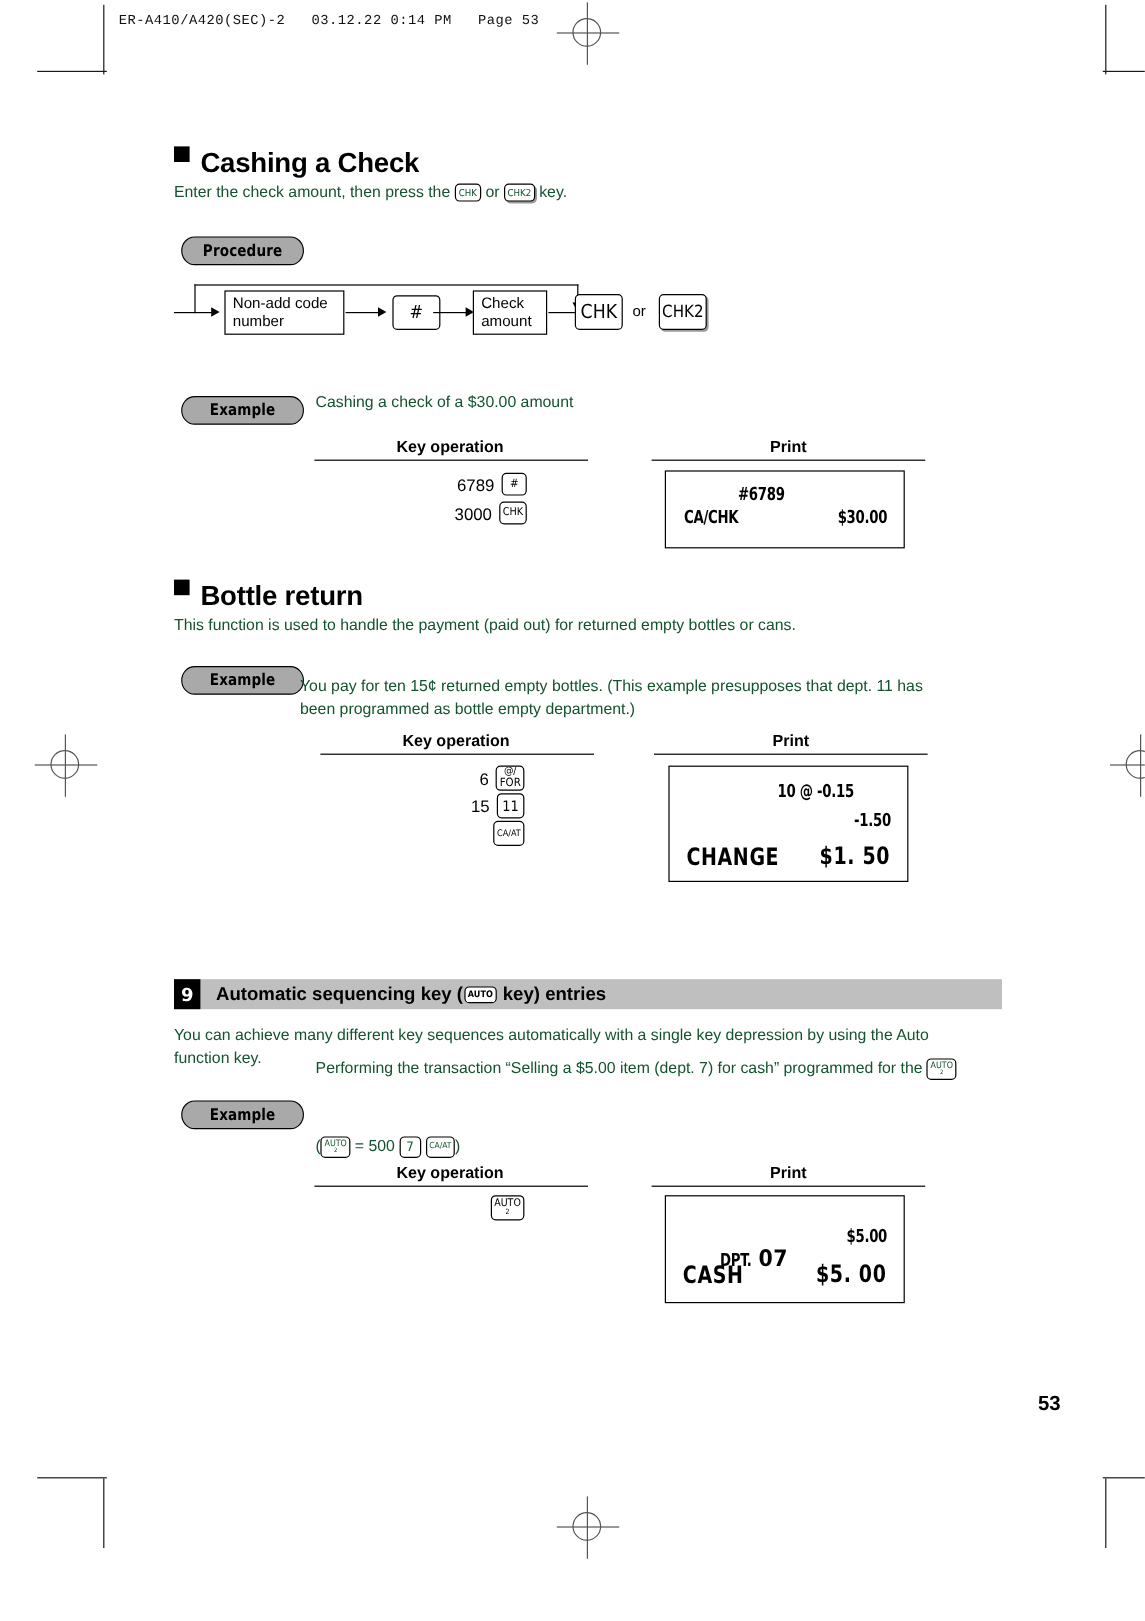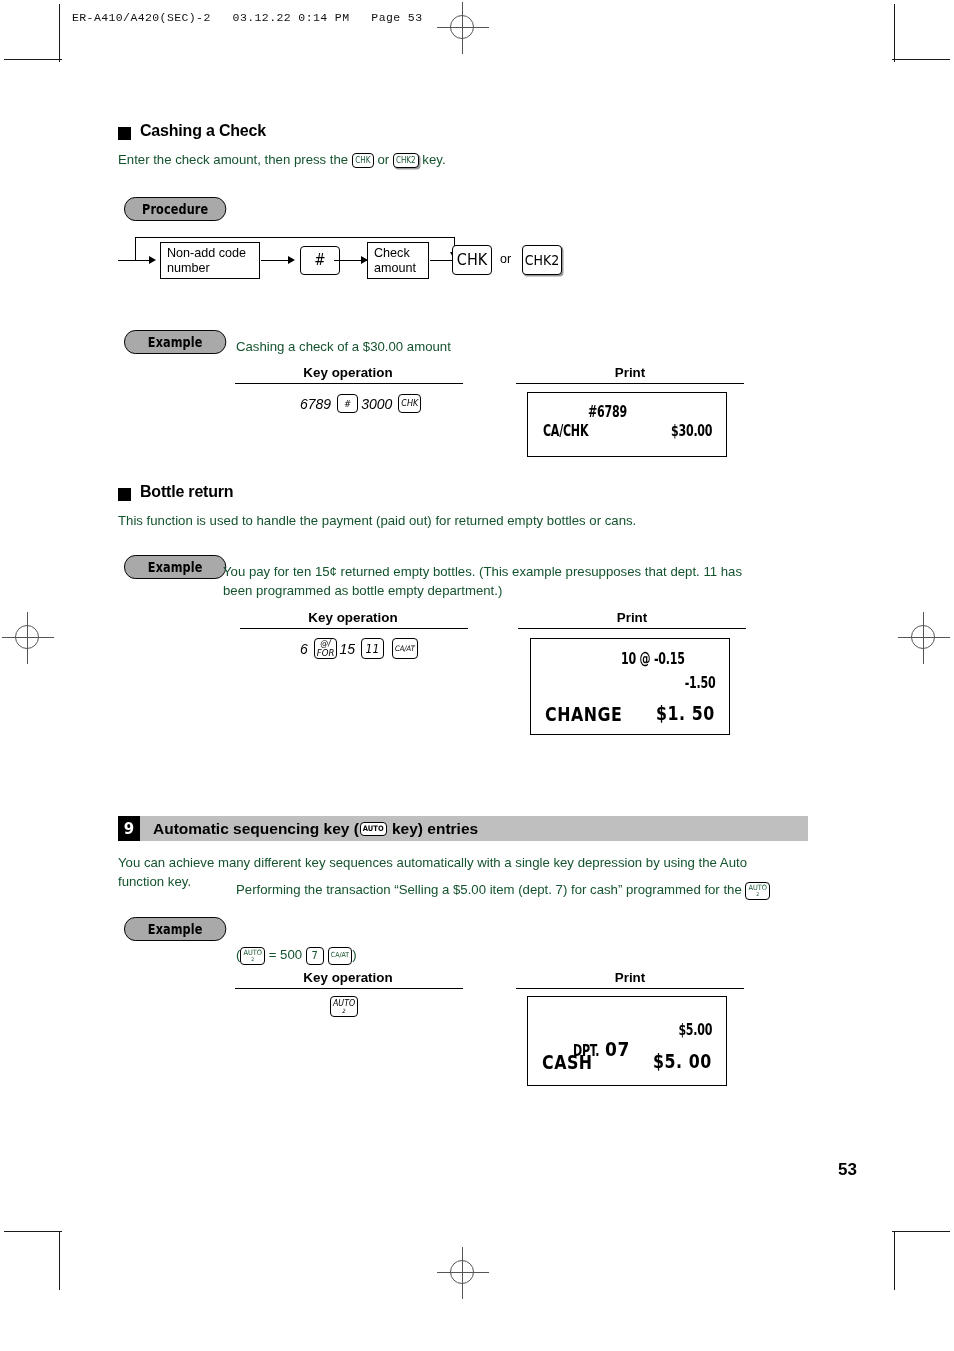--- a/index.html
+++ b/index.html
@@ -6,21 +6,21 @@
     margin: 0; padding: 0;
     background: #ffffff;
   }
   body {
     width: 954px; height: 1351px;
     position: relative;
     font-family: "Liberation Sans", sans-serif;
     color: #000;
     overflow: hidden;
   }
-  .page { position: absolute; inset: 0; }
+  .page { position: absolute; inset: 0; margin-left: 27px; }
 
   
   .crop { position: absolute; background: #1a1a1a; }
   .crop.h { height: 1px; width: 58px; }
   .crop.v { width: 1px; height: 58px; }
 
   .regmark { position: absolute; width: 52px; height: 52px; }
   .regmark .circ {
     position: absolute; left: 13px; top: 13px;
     width: 24px; height: 24px; border: 1px solid #555;
@@ -39,22 +39,22 @@
 
   
   .body-text {
     position: absolute;
     font-size: 13.2px; line-height: 19px; color: #14532d;
   }
 
   
   .sec-head {
     position: absolute;
-    font-size: 16px; font-weight: bold; letter-spacing: -.2px;
-    display: flex; align-items: flex-end; gap: 9px;
+    font-size: 23px; font-weight: bold; letter-spacing: -.2px;
+    display: flex; align-items: flex-start; gap: 9px;
   }
   .sec-head .sq {
     width: 13px; height: 13px; background: #000; display: inline-block;
   }
 
   
   .band {
     position: absolute; height: 25px;
     background: #bfbfbf; display: flex; align-items: center;
   }
@@ -119,21 +119,21 @@
   
   .colhead {
     position: absolute; text-align: center;
     font-size: 13.4px; font-weight: bold;
   }
   .colrule { position: absolute; height: 1.4px; background: #000; }
 
   
   .keyops {
     position: absolute; font-size: 14px;
-    display: flex; flex-direction: row; align-items: flex-start; gap: 3px; font-style: italic;
+    display: flex; flex-direction: column; align-items: flex-end; gap: 3px;
   }
   .keyops .row { display: flex; align-items: center; gap: 6px; height: 21px; }
 
   
   .receipt {
     position: absolute; border: 1.6px solid #000; background: #fff;
     box-sizing: border-box;
     font-family: "DejaVu Sans Condensed", "DejaVu Sans", sans-serif;
     font-weight: bold;
   }
@@ -241,21 +241,21 @@
     <div style="position:absolute; left:382px; top:20px; font-size:12.5px;">or</div>
 
     <div class="key k-lg shadow" style="position:absolute; left:404px; top:13px; width:40px; height:30px; font-size:14px;">
       <span>CHK2</span>
     </div>
   </div>
 
   <div class="pill" style="left:124px; top:330px; width:108px;">
     <span>Example</span>
   </div>
-  <div class="body-text" style="left:236px; top:337px; width:560px;">Cashing a check of a $30.00 amount</div>
+  <div class="body-text" style="left:236px; top:325px; width:560px;">Cashing a check of a $30.00 amount</div>
 
   <div class="colhead" style="left:235px; top:365px; width:226px;">Key operation</div>
   <div class="colrule" style="left:235px; top:383px; width:228px;"></div>
 
   <div class="colhead" style="left:516px; top:365px; width:228px;">Print</div>
   <div class="colrule" style="left:516px; top:383px; width:228px;"></div>
 
   <div class="keyops" style="left:300px; top:393px; width:112px;">
     <div class="row">
       <span>6789</span>

